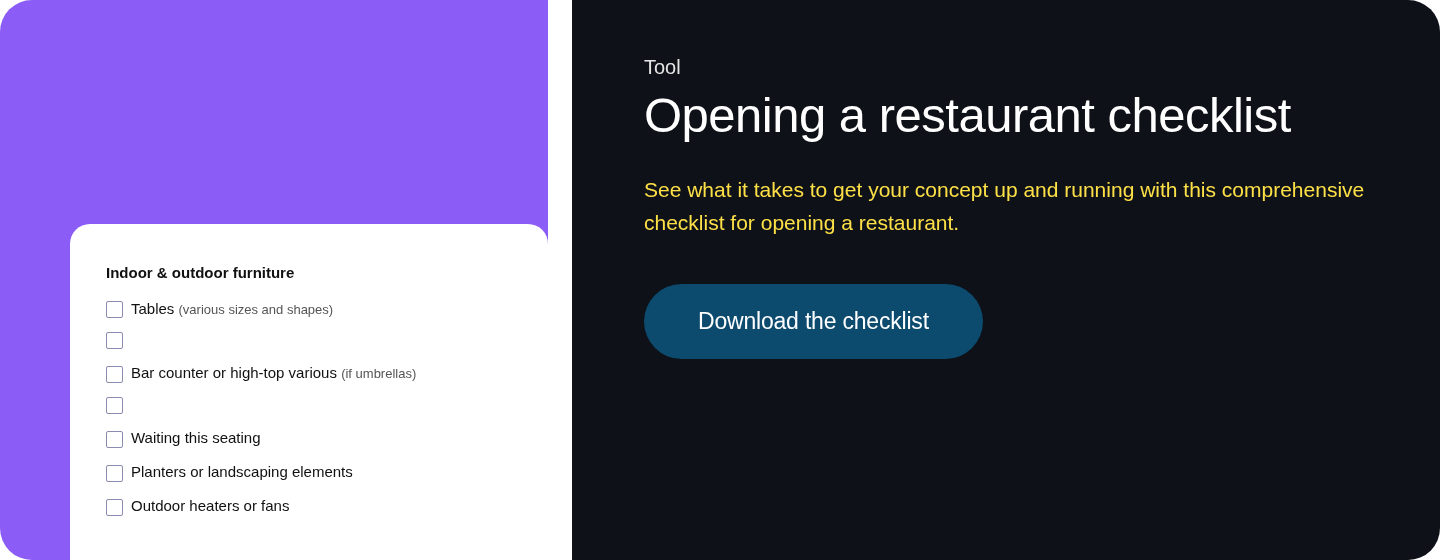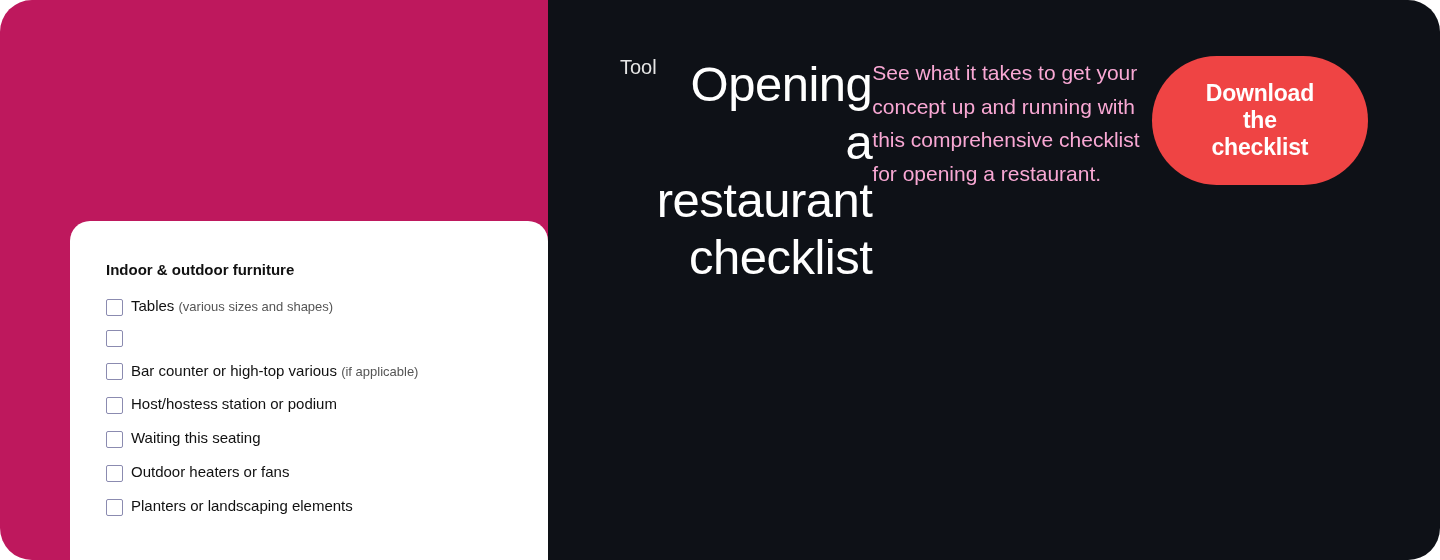--- a/index.html
+++ b/index.html
@@ -17,21 +17,21 @@
     }
     .card {
       width: 1440px;
       height: 560px;
       display: flex;
       border-radius: 32px;
       overflow: hidden;
     }
     .left-panel {
       width: 548px;
-      background: #be185d;
+      background: #8b5cf6;
       position: relative;
       display: flex;
       align-items: center;
       justify-content: center;
       padding: 0;
     }
     .checklist-card {
       background: #fff;
       border-radius: 20px 20px 0 0;
       padding: 40px 36px 30px 36px;
@@ -72,52 +72,53 @@
     .item-note {
       font-size: 13px;
       color: #555;
       font-weight: 400;
     }
     .right-panel {
       flex: 1;
       background: #0E1117;
       padding: 56px 72px;
       display: flex;
+      flex-direction: column;
       justify-content: flex-start;
+      margin-left: 24px;
     }
     .eyebrow {
       font-size: 20px;
       color: #E5E5E5;
       font-weight: 400;
       margin-bottom: 8px;
     }
     .heading {
       font-size: 49px;
       font-weight: 500;
       color: #fff;
       line-height: 1.18;
       margin-bottom: 28px;
       letter-spacing: -0.5px;
-      text-align: right;
     }
     .description {
       font-size: 21px;
-      color: #f9a8d4;
+      color: #fde047;
       line-height: 1.6;
       margin-bottom: 44px;
       font-weight: 400;
     }
     .cta-button {
-      background: #ef4444;
+      background: #0c4a6e;
       color: #fff;
       border: none;
       border-radius: 999px;
       padding: 24px 54px;
       font-size: 23px;
-      font-weight: 700;
+      font-weight: 400;
       cursor: pointer;
       align-self: flex-start;
       letter-spacing: -0.2px;
     }
   </style>
 </head>
 <body>
 
 <div class="card">
   <div class="left-panel">
@@ -126,37 +127,36 @@
       <ul class="checklist-items">
         <li class="checklist-row">
           <span class="checkbox"></span>
           <span class="item-text"><span>Tables</span> <span class="item-note">(various sizes and shapes)</span></span>
         </li>
         <li class="checklist-row">
           <span class="checkbox"></span>
         </li>
         <li class="checklist-row">
           <span class="checkbox"></span>
-          <span class="item-text"><span>Bar counter or high-top various</span> <span class="item-note">(if applicable)</span></span>
+          <span class="item-text"><span>Bar counter or high-top various</span> <span class="item-note">(if umbrellas)</span></span>
         </li>
         <li class="checklist-row">
           <span class="checkbox"></span>
-          <span class="item-text"><span>Host/hostess station or podium</span> <span class="item-note"></span></span>
         </li>
         <li class="checklist-row">
           <span class="checkbox"></span>
           <span class="item-text"><span>Waiting this seating</span> <span class="item-note"></span></span>
         </li>
         <li class="checklist-row">
           <span class="checkbox"></span>
-          <span class="item-text"><span>Outdoor heaters or fans</span> <span class="item-note"></span></span>
+          <span class="item-text"><span>Planters or landscaping elements</span> <span class="item-note"></span></span>
         </li>
         <li class="checklist-row">
           <span class="checkbox"></span>
-          <span class="item-text"><span>Planters or landscaping elements</span> <span class="item-note"></span></span>
+          <span class="item-text"><span>Outdoor heaters or fans</span> <span class="item-note"></span></span>
         </li>
       </ul>
     </div>
   </div>
   <div class="right-panel">
     <div class="eyebrow">Tool</div>
     <h1 class="heading">Opening a restaurant checklist</h1>
     <p class="description">See what it takes to get your concept up and running with this comprehensive checklist for opening a restaurant.</p>
     <button class="cta-button">Download the checklist</button>
   </div>

